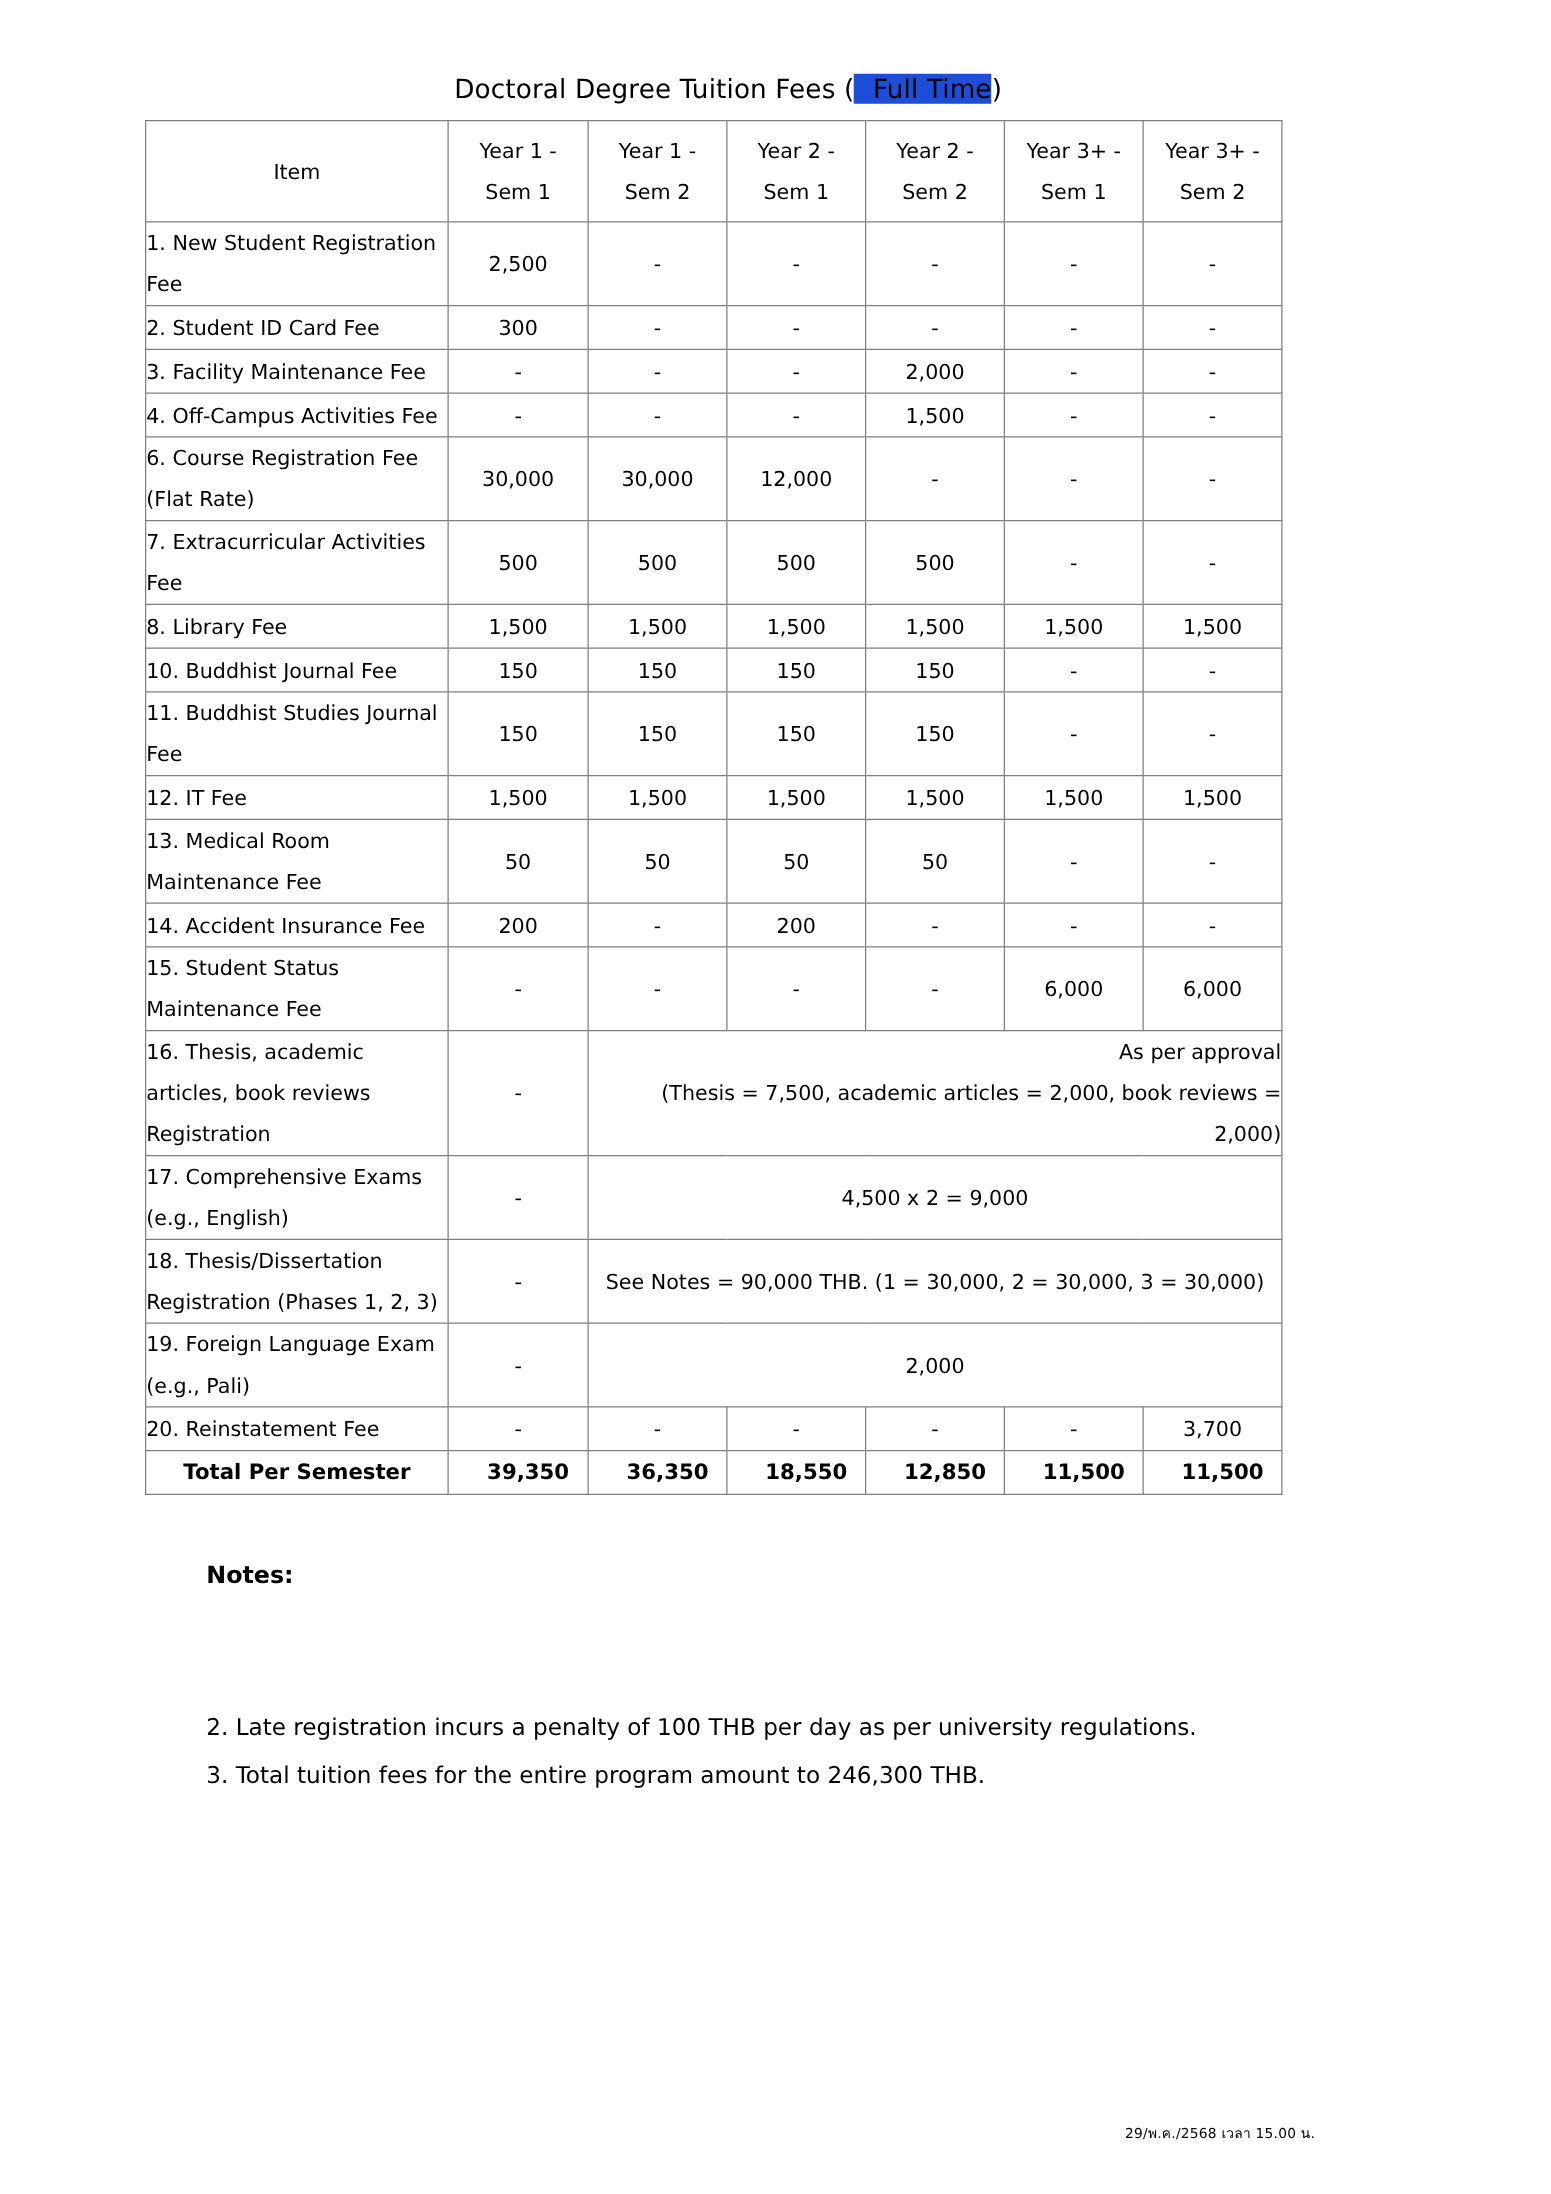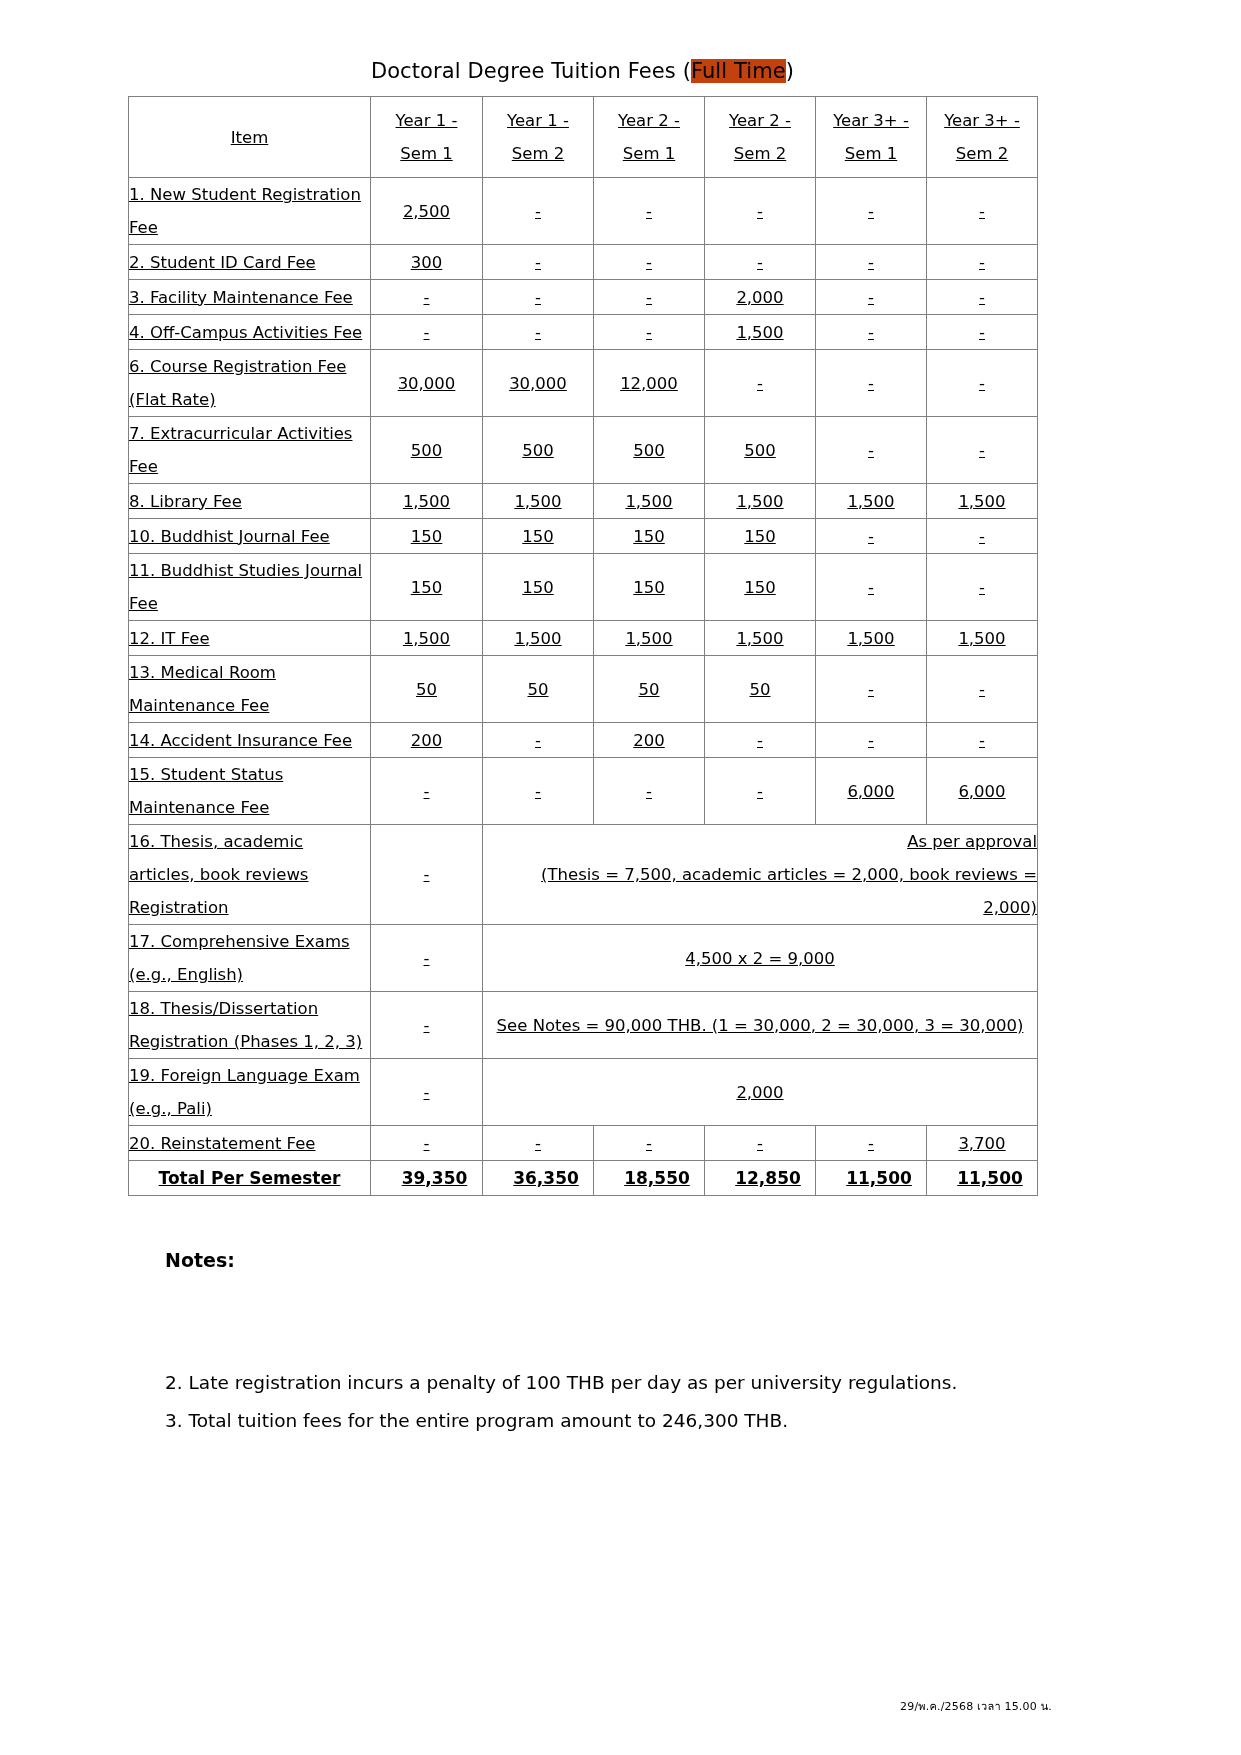--- a/index.html
+++ b/index.html
@@ -26,30 +26,30 @@
     left: 128px;
     top: 56px;
     width: 909px;
     text-align: center;
     font-size: 21px;
     line-height: 30px;
     letter-spacing: 0.1px;
     white-space: nowrap;
   }
   .hl {
-    background: #c2410c;
+    background: #1d4ed8;
+    padding-left: 15px;
   }
   table.fees {
     position: absolute;
-    left: 128px;
+    left: 116px;
     top: 96px;
     width: 909px;
     border-collapse: collapse;
     table-layout: fixed;
-    text-decoration: underline;
   }
   table.fees td, table.fees th {
     border: 1px solid #808080;
     font-weight: normal;
     font-size: 16.5px;
     line-height: 33px;
     padding: 0 0 0 0;
     vertical-align: middle;
     color: #000;
   }

